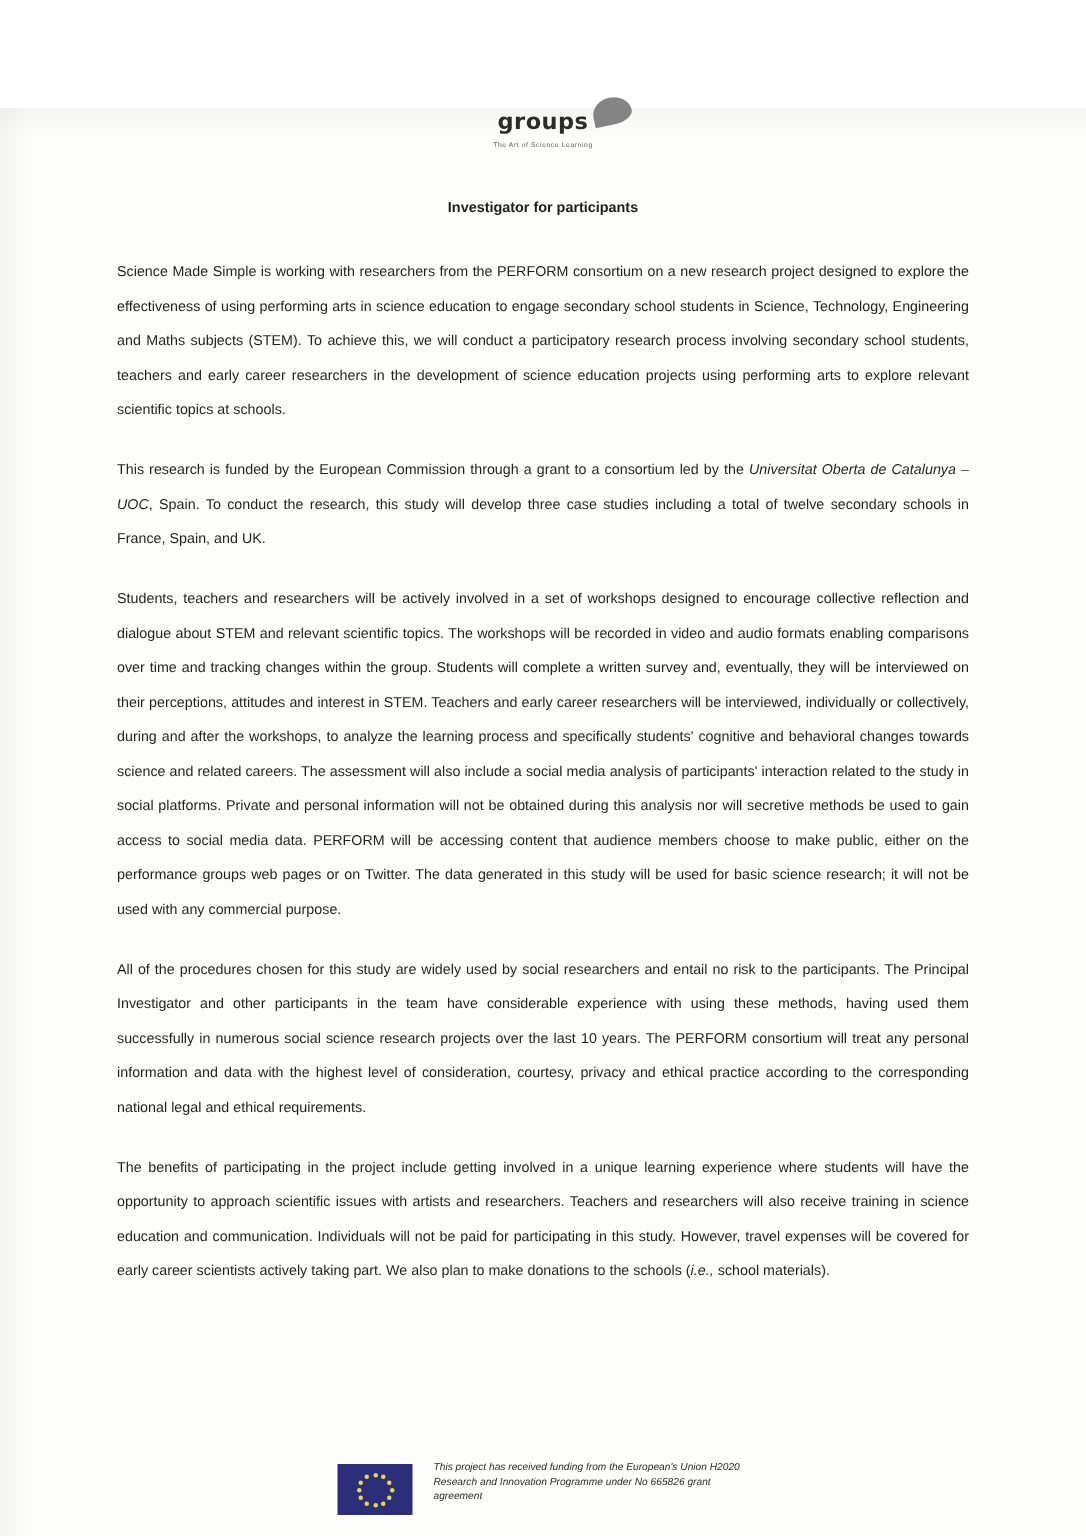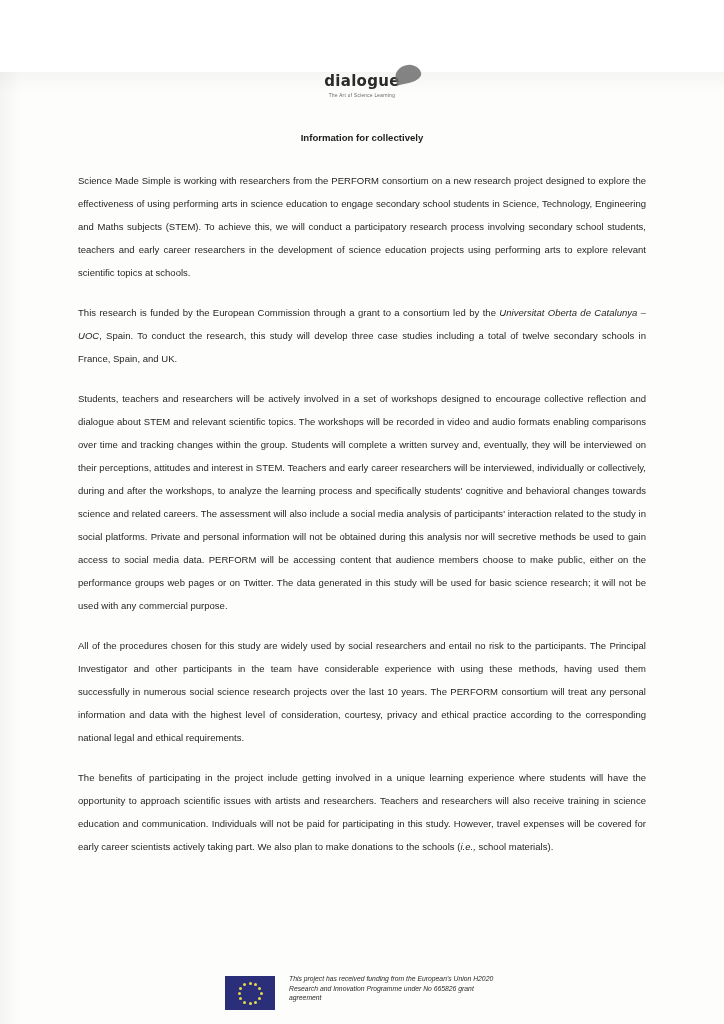--- a/index.html
+++ b/index.html
@@ -149,28 +149,28 @@
   }
 </style>
 </head>
 <body>
 
 <div class="page">
   <div class="content">
 
     <div class="logo-wrap">
       <div class="logo">
-        <span class="logo-word">dialogue</span>
+        <span class="logo-word">groups</span>
         <span class="logo-swoosh"></span>
         <div class="logo-tag">The Art of Science Learning</div>
       </div>
     </div>
 
 
-    <div class="subtitle">Information for collectively</div>
+    <div class="subtitle">Investigator for participants</div>
 
     <div class="body-text">
       <p class="para">Science Made Simple is working with researchers from the PERFORM consortium on a new research project designed to explore the effectiveness of using performing arts in science education to engage secondary school students in Science, Technology, Engineering and Maths subjects (STEM). To achieve this, we will conduct a participatory research process involving secondary school students, teachers and early career researchers in the development of science education projects using performing arts to explore relevant scientific topics at schools.</p>
       <p class="para">This research is funded by the European Commission through a grant to a consortium led by the <span class="it">Universitat Oberta de Catalunya –UOC</span>, Spain. To conduct the research, this study will develop three case studies including a total of twelve secondary schools in France, Spain, and UK.</p>
       <p class="para">Students, teachers and researchers will be actively involved in a set of workshops designed to encourage collective reflection and dialogue about STEM and relevant scientific topics. The workshops will be recorded in video and audio formats enabling comparisons over time and tracking changes within the group. Students will complete a written survey and, eventually, they will be interviewed on their perceptions, attitudes and interest in STEM. Teachers and early career researchers will be interviewed, individually or collectively, during and after the workshops, to analyze the learning process and specifically students' cognitive and behavioral changes towards science and related careers. The assessment will also include a social media analysis of participants' interaction related to the study in social platforms. Private and personal information will not be obtained during this analysis nor will secretive methods be used to gain access to social media data. PERFORM will be accessing content that audience members choose to make public, either on the performance groups web pages or on Twitter. The data generated in this study will be used for basic science research; it will not be used with any commercial purpose.</p>
       <p class="para">All of the procedures chosen for this study are widely used by social researchers and entail no risk to the participants. The Principal Investigator and other participants in the team have considerable experience with using these methods, having used them successfully in numerous social science research projects over the last 10 years. The PERFORM consortium will treat any personal information and data with the highest level of consideration, courtesy, privacy and ethical practice according to the corresponding national legal and ethical requirements.</p>
       <p class="para">The benefits of participating in the project include getting involved in a unique learning experience where students will have the opportunity to approach scientific issues with artists and researchers. Teachers and researchers will also receive training in science education and communication. Individuals will not be paid for participating in this study. However, travel expenses will be covered for early career scientists actively taking part. We also plan to make donations to the schools (<span class="it">i.e.,</span> school materials).</p>
     </div>
 
   </div>

